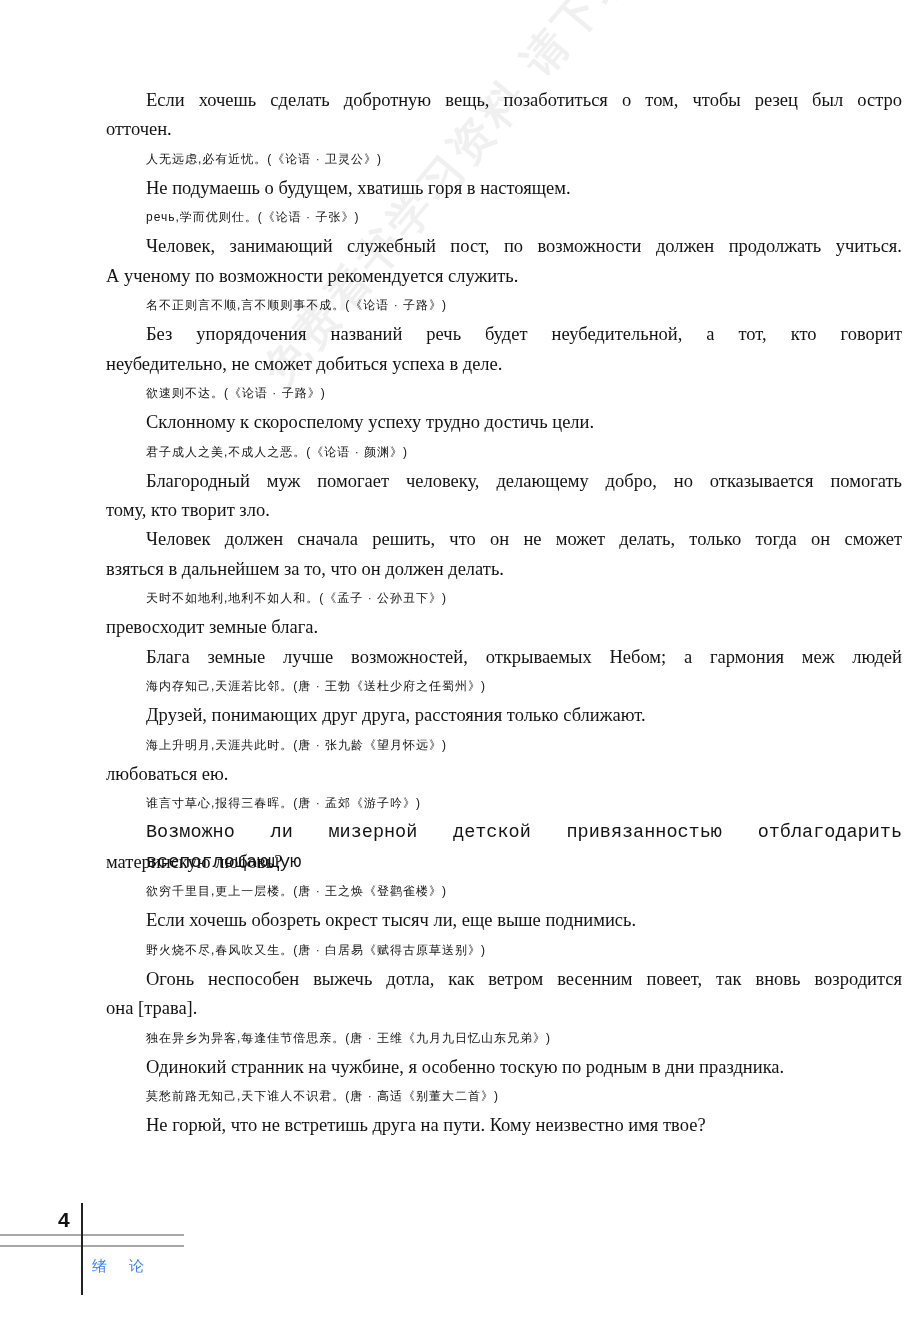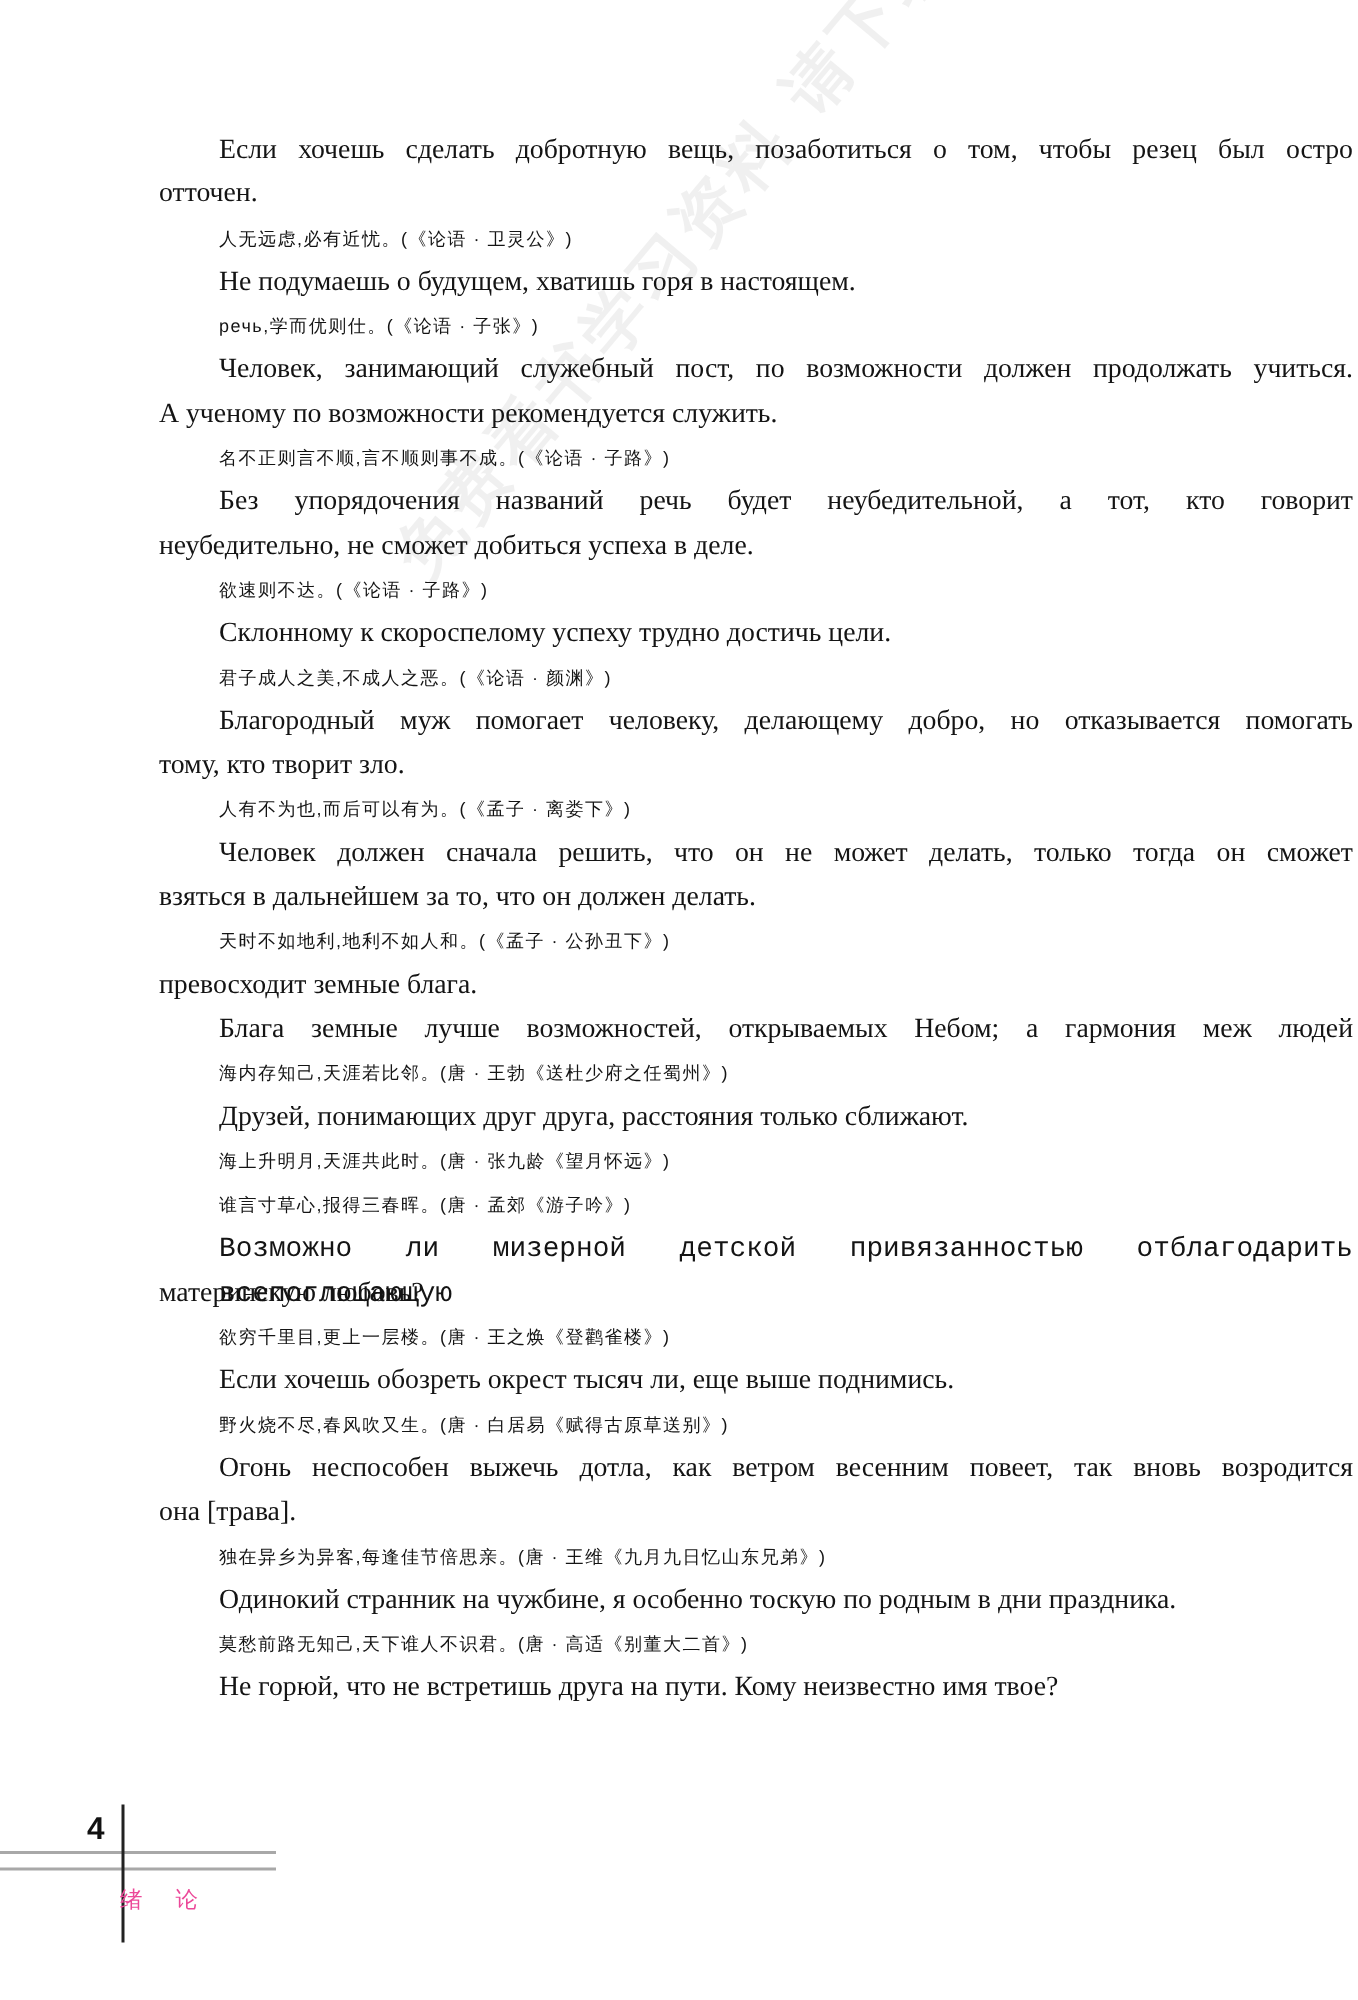--- a/index.html
+++ b/index.html
@@ -32,22 +32,22 @@
     }
     .footer-vline {
       position: absolute; left: 81px; top: 1203px; width: 2px; height: 92px; background: #222;
     }
     .footer-hline {
       position: absolute; left: 0; width: 184px; height: 2px; background: #a8a8a8;
     }
     .footer-hline.a { top: 1234px; }
     .footer-hline.b { top: 1245px; }
     .footer-section {
-      position: absolute; left: 80px; top: 1257px;
-      font-family: "DejaVu Sans", sans-serif; font-size: 15px; color: #ec4899; letter-spacing: 22px;
+      position: absolute; left: 92px; top: 1257px;
+      font-family: "DejaVu Sans", sans-serif; font-size: 15px; color: #3b82f6; letter-spacing: 22px;
     }
   </style>
 </head>
 <body>
 
 <div class="watermark">免费看书学习资料 请下载【课小料】APP</div>
 
 <div class="page-text" id="page-text">
     <div class="line indent justify" style="white-space: normal;">Если хочешь сделать добротную вещь, позаботиться о том, чтобы резец был остро</div>
     <div class="line">отточен.</div>
@@ -57,29 +57,29 @@
     <div class="line indent justify" style="white-space: normal;">Человек, занимающий служебный пост, по возможности должен продолжать учиться.</div>
     <div class="line">А ученому по возможности рекомендуется служить.</div>
     <div class="line indent zh">名不正则言不顺,言不顺则事不成。(《论语 · 子路》)</div>
     <div class="line indent justify" style="white-space: normal;">Без упорядочения названий речь будет неубедительной, а тот, кто говорит</div>
     <div class="line">неубедительно, не сможет добиться успеха в деле.</div>
     <div class="line indent zh">欲速则不达。(《论语 · 子路》)</div>
     <div class="line indent">Склонному к скороспелому успеху трудно достичь цели.</div>
     <div class="line indent zh">君子成人之美,不成人之恶。(《论语 · 颜渊》)</div>
     <div class="line indent justify" style="white-space: normal;">Благородный муж помогает человеку, делающему добро, но отказывается помогать</div>
     <div class="line">тому, кто творит зло.</div>
-    <div class="line indent zh">人有不为也,而后可以有为。(《孟子 · 离娄下》)</div>
     <div class="line indent justify" style="white-space: normal;">Человек должен сначала решить, что он не может делать, только тогда он сможет</div>
     <div class="line">взяться в дальнейшем за то, что он должен делать.</div>
     <div class="line indent zh">天时不如地利,地利不如人和。(《孟子 · 公孙丑下》)</div>
     <div class="line">превосходит земные блага.</div>
     <div class="line indent justify" style="white-space: normal;">Блага земные лучше возможностей, открываемых Небом; а гармония меж людей</div>
     <div class="line indent zh">海内存知己,天涯若比邻。(唐 · 王勃《送杜少府之任蜀州》)</div>
     <div class="line indent">Друзей, понимающих друг друга, расстояния только сближают.</div>
     <div class="line indent zh">海上升明月,天涯共此时。(唐 · 张九龄《望月怀远》)</div>
+    <div class="line">любоваться ею.</div>
     <div class="line indent zh">谁言寸草心,报得三春晖。(唐 · 孟郊《游子吟》)</div>
     <div class="line indent justify" style="white-space: normal; font-family: Liberation Mono, monospace;">Возможно ли мизерной детской привязанностью отблагодарить всепоглощающую</div>
     <div class="line">материнскую любовь?</div>
     <div class="line indent zh">欲穷千里目,更上一层楼。(唐 · 王之焕《登鹳雀楼》)</div>
     <div class="line indent">Если хочешь обозреть окрест тысяч ли, еще выше поднимись.</div>
     <div class="line indent zh">野火烧不尽,春风吹又生。(唐 · 白居易《赋得古原草送别》)</div>
     <div class="line indent justify" style="white-space: normal;">Огонь неспособен выжечь дотла, как ветром весенним повеет, так вновь возродится</div>
     <div class="line">она [трава].</div>
     <div class="line indent zh">独在异乡为异客,每逢佳节倍思亲。(唐 · 王维《九月九日忆山东兄弟》)</div>
     <div class="line indent">Одинокий странник на чужбине, я особенно тоскую по родным в дни праздника.</div>

